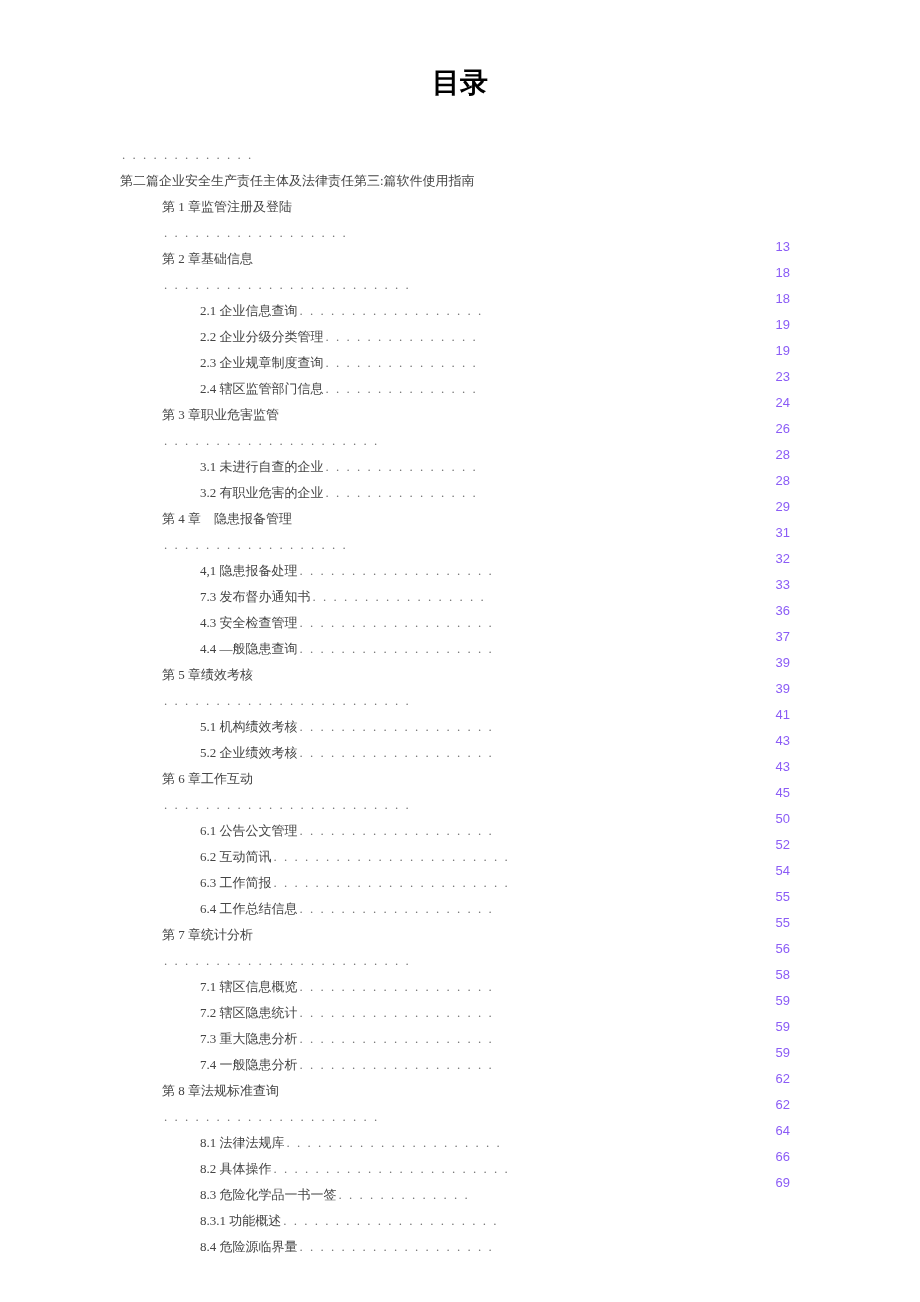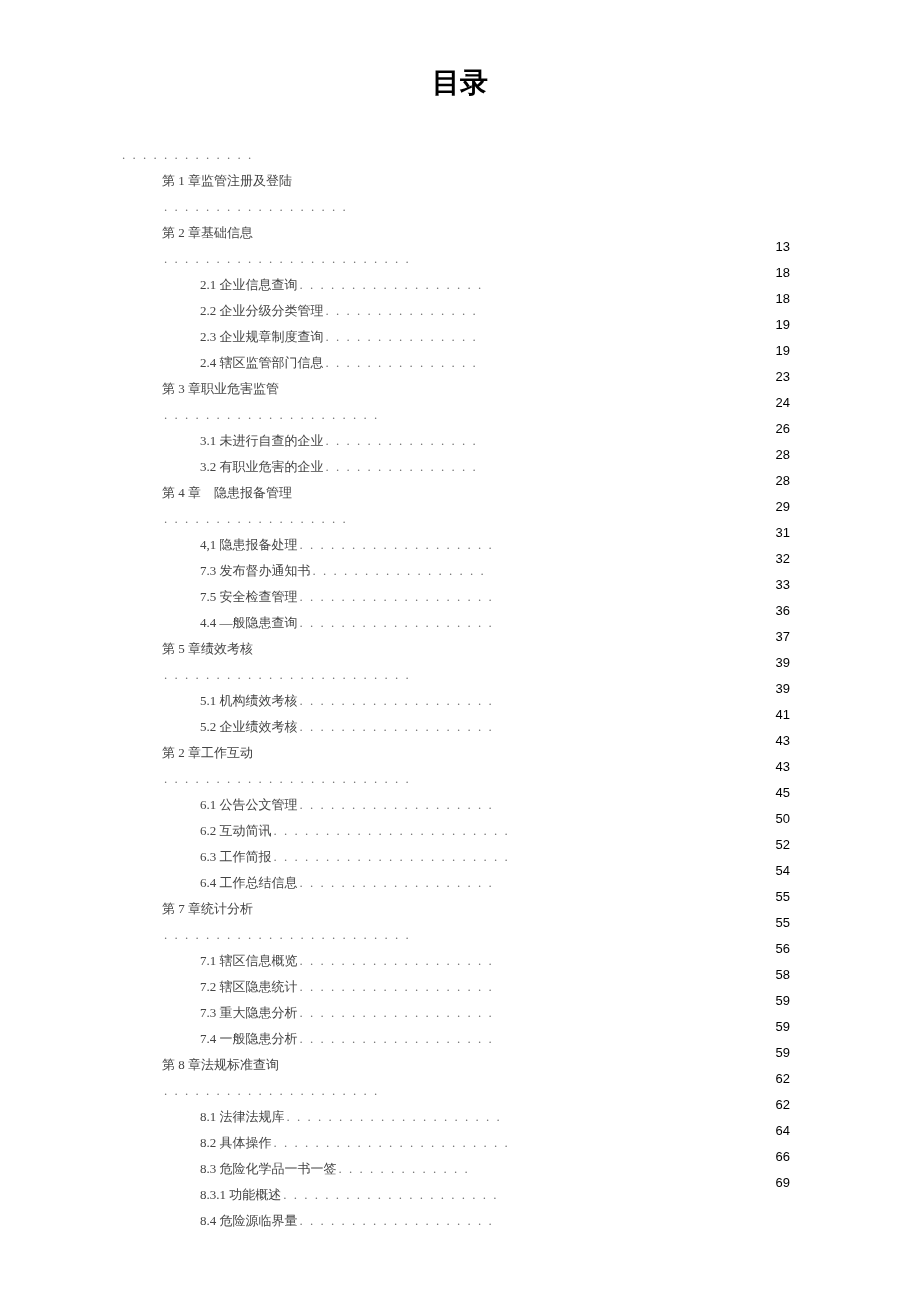--- a/index.html
+++ b/index.html
@@ -42,35 +42,39 @@
     overflow: hidden;
     white-space: nowrap;
     padding-left: 2px;
   }
   .page-col {
     position: absolute;
     right: 130px;
     top: 234px;
     font-family: Arial, sans-serif;
     font-size: 13px;
-    color: #000000;
+    color: #8b5cf6;
     line-height: 26px;
     text-align: right;
   }
   .page-col div { height: 26px; }
 </style>
 </head>
 <body>
 
 <div class="page">
   <div class="title">目录</div>
   <div id="toc-list">
       <div class="toc-row indent-0">
         <span class="dots">. . . . . . . . . . . . .</span>
       </div>
+      <div class="toc-row indent-0">
+        <span class="toc-label">第二篇企业安全生产责任主体及法律责任第三:篇软件使用指南</span>
+        <span class="dots"></span>
+      </div>
       <div class="toc-row indent-1">
         <span class="toc-label">第 1 章监管注册及登陆</span>
         <span class="dots">. . . . . . . . . . . . . . . . . .</span>
       </div>
       <div class="toc-row indent-1">
         <span class="toc-label">第 2 章基础信息</span>
         <span class="dots">. . . . . . . . . . . . . . . . . . . . . . . .</span>
       </div>
       <div class="toc-row indent-2">
         <span class="toc-label">2.1 企业信息查询</span>
@@ -106,41 +110,41 @@
       </div>
       <div class="toc-row indent-2">
         <span class="toc-label">4,1 隐患报备处理</span>
         <span class="dots">. . . . . . . . . . . . . . . . . . .</span>
       </div>
       <div class="toc-row indent-2">
         <span class="toc-label">7.3 发布督办通知书</span>
         <span class="dots">. . . . . . . . . . . . . . . . .</span>
       </div>
       <div class="toc-row indent-2">
-        <span class="toc-label">7.5 安全检查管理</span>
+        <span class="toc-label">4.3 安全检查管理</span>
         <span class="dots">. . . . . . . . . . . . . . . . . . .</span>
       </div>
       <div class="toc-row indent-2">
         <span class="toc-label">4.4 —般隐患查询</span>
         <span class="dots">. . . . . . . . . . . . . . . . . . .</span>
       </div>
       <div class="toc-row indent-1">
         <span class="toc-label">第 5 章绩效考核</span>
         <span class="dots">. . . . . . . . . . . . . . . . . . . . . . . .</span>
       </div>
       <div class="toc-row indent-2">
         <span class="toc-label">5.1 机构绩效考核</span>
         <span class="dots">. . . . . . . . . . . . . . . . . . .</span>
       </div>
       <div class="toc-row indent-2">
         <span class="toc-label">5.2 企业绩效考核</span>
         <span class="dots">. . . . . . . . . . . . . . . . . . .</span>
       </div>
       <div class="toc-row indent-1">
-        <span class="toc-label">第 2 章工作互动</span>
+        <span class="toc-label">第 6 章工作互动</span>
         <span class="dots">. . . . . . . . . . . . . . . . . . . . . . . .</span>
       </div>
       <div class="toc-row indent-2">
         <span class="toc-label">6.1 公告公文管理</span>
         <span class="dots">. . . . . . . . . . . . . . . . . . .</span>
       </div>
       <div class="toc-row indent-2">
         <span class="toc-label">6.2 互动简讯</span>
         <span class="dots">. . . . . . . . . . . . . . . . . . . . . . .</span>
       </div>

